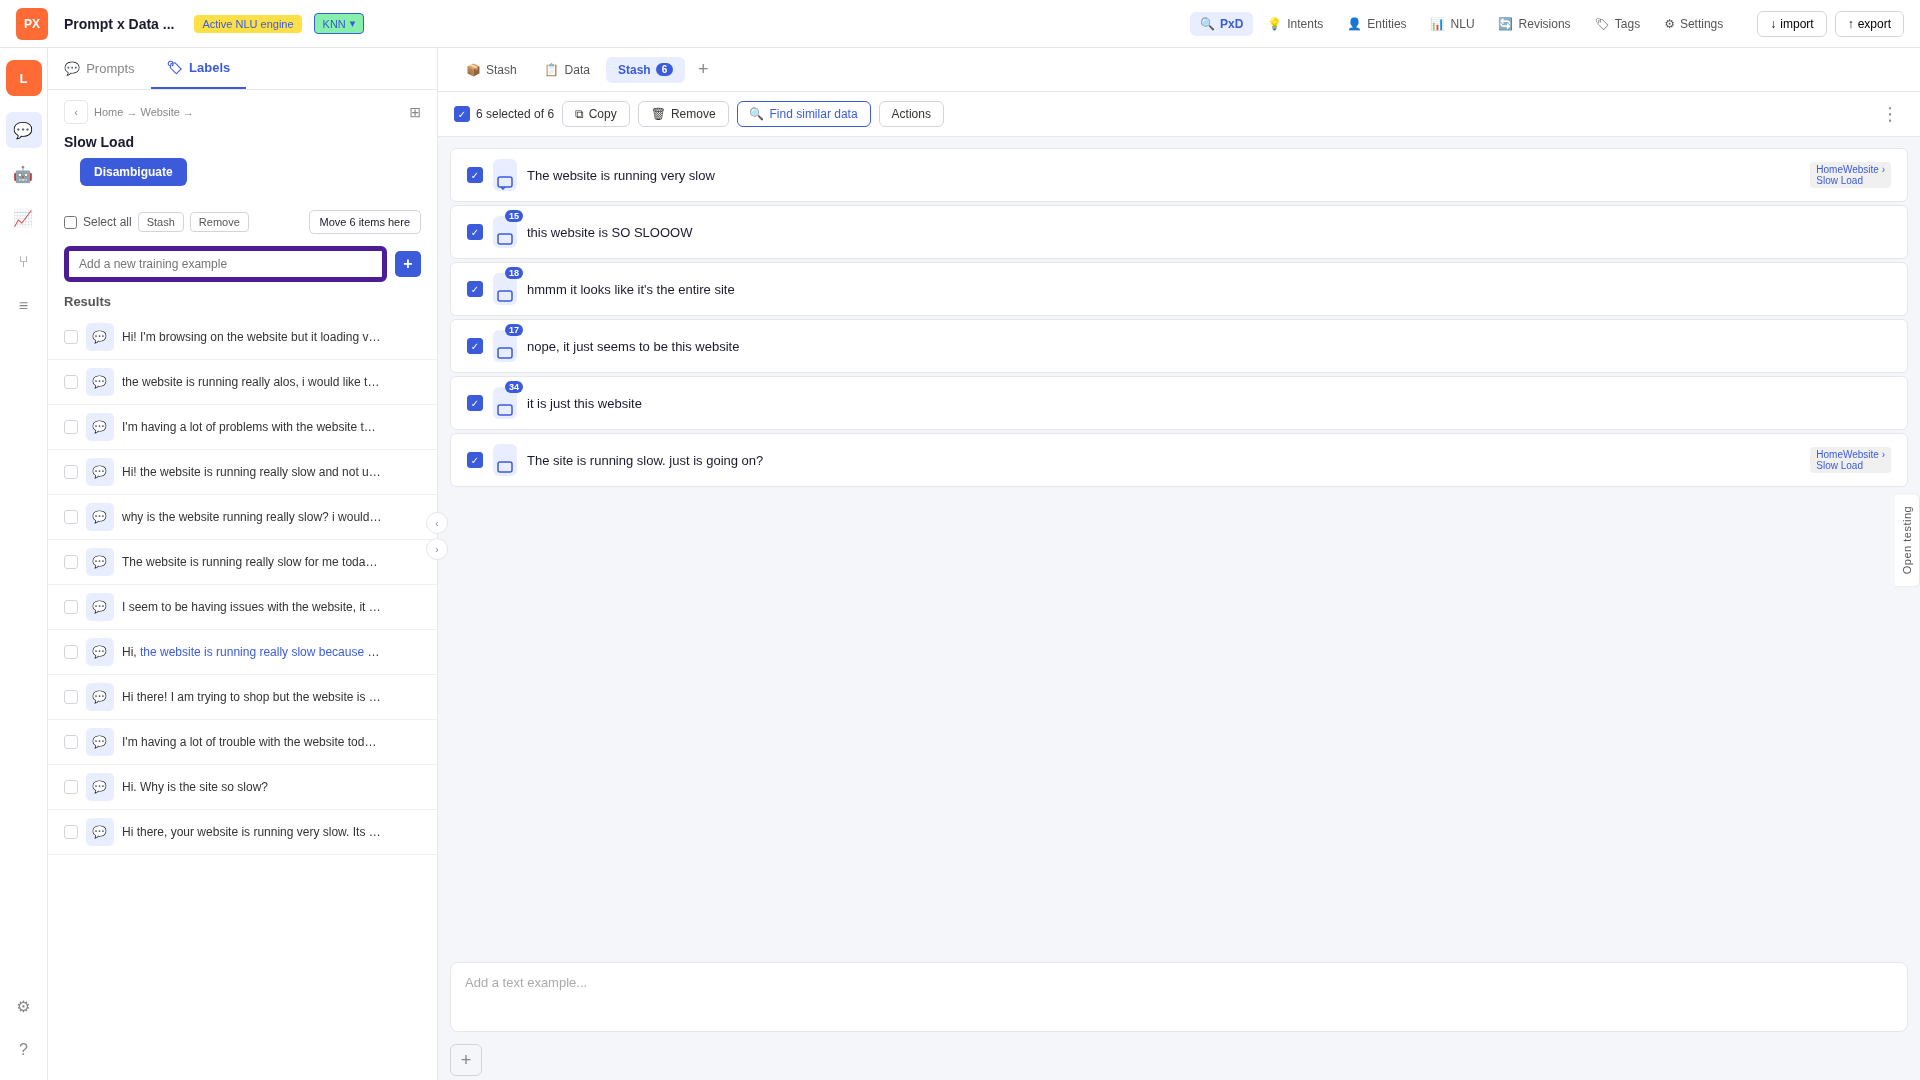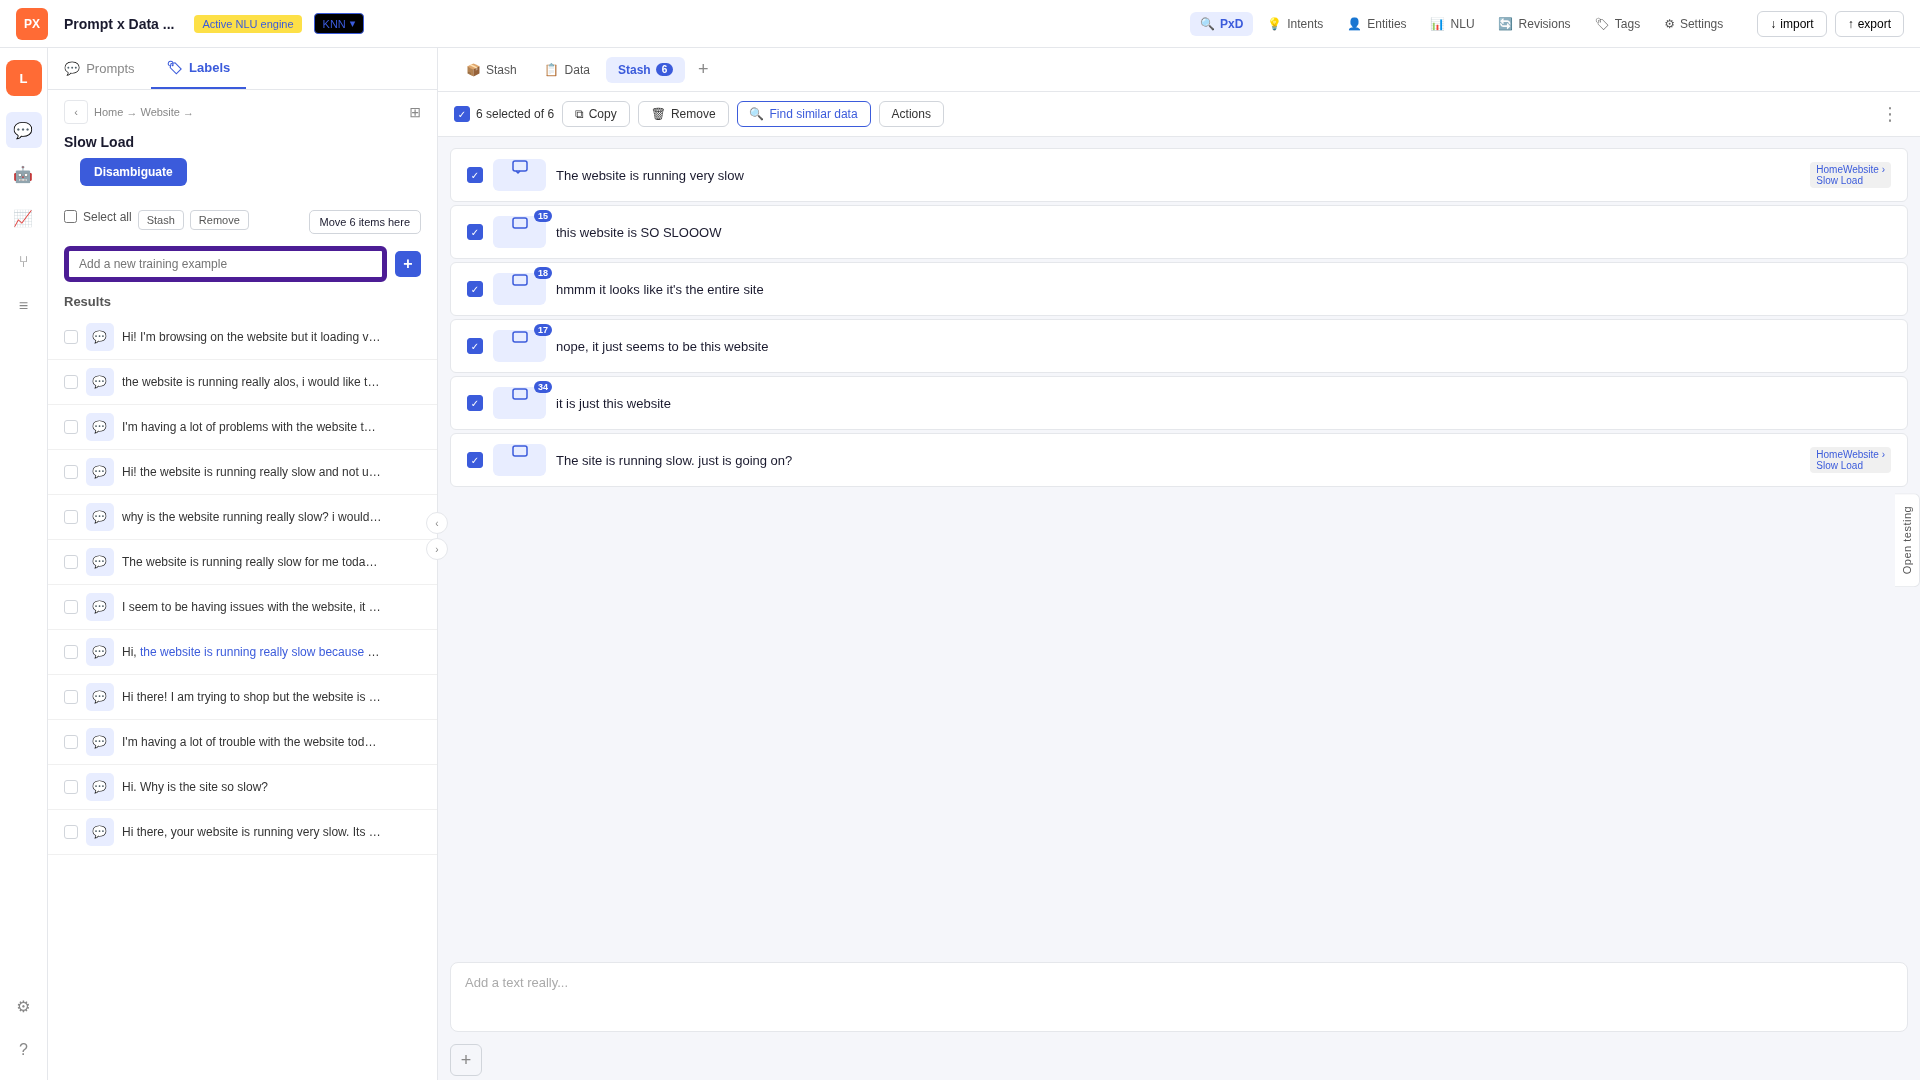--- a/index.html
+++ b/index.html
@@ -3,21 +3,21 @@
   <meta charset="utf-8">
   <style>
     * { box-sizing: border-box; margin: 0; padding: 0; }
     body { font-family: -apple-system, BlinkMacSystemFont, 'Segoe UI', sans-serif; font-size: 13px; color: #1a1a2e; background: #f5f6fa; height: 1080px; overflow: hidden; }
 
     
     .top-nav { display: flex; align-items: center; height: 48px; background: #fff; border-bottom: 1px solid #e5e7eb; padding: 0 16px; gap: 8px; }
     .logo-box { width: 32px; height: 32px; background: #ff6b35; border-radius: 6px; display: flex; align-items: center; justify-content: center; color: #fff; font-weight: bold; font-size: 12px; margin-right: 8px; flex-shrink: 0; }
     .app-title { font-weight: 600; font-size: 14px; color: #1a1a2e; margin-right: 12px; }
     .engine-badge { display: flex; align-items: center; gap: 4px; background: #fde047; border-radius: 4px; padding: 3px 8px; font-size: 11px; color: #3b5bdb; margin-right: 4px; }
-    .knn-badge { display: flex; align-items: center; gap: 4px; background: #000000; border: 1px solid #3b5bdb; border-radius: 4px; padding: 3px 8px; font-size: 11px; color: #3b5bdb; }
+    .knn-badge { display: flex; align-items: center; gap: 4px; background: #86efac; border: 1px solid #3b5bdb; border-radius: 4px; padding: 3px 8px; font-size: 11px; color: #3b5bdb; }
     .nav-spacer { flex: 1; }
     .nav-items { display: flex; align-items: center; gap: 4px; }
     .nav-item { display: flex; align-items: center; gap: 5px; padding: 5px 10px; border-radius: 6px; font-size: 12px; color: #555; cursor: pointer; white-space: nowrap; }
     .nav-item.active { background: #e8edff; color: #3b5bdb; font-weight: 600; }
     .top-actions { display: flex; gap: 8px; margin-left: 16px; }
     .top-btn { display: flex; align-items: center; gap: 4px; padding: 5px 12px; border-radius: 6px; font-size: 12px; cursor: pointer; border: 1px solid #d1d5db; background: #fff; }
 
     
     .main-layout { display: flex; height: calc(1080px - 48px); }
 
@@ -31,21 +31,21 @@
     .left-panel { width: 390px; background: #fff; border-right: 1px solid #e5e7eb; display: flex; flex-direction: column; }
     .left-tabs { display: flex; border-bottom: 1px solid #e5e7eb; }
     .left-tab { padding: 12px 16px; font-size: 13px; color: #888; cursor: pointer; display: flex; align-items: center; gap: 6px; }
     .left-tab.active { color: #3b5bdb; border-bottom: 2px solid #3b5bdb; font-weight: 600; }
     .breadcrumb-area { padding: 10px 16px; display: flex; align-items: center; gap: 6px; }
     .back-btn { width: 24px; height: 24px; display: flex; align-items: center; justify-content: center; border-radius: 4px; color: #888; cursor: pointer; border: 1px solid #e5e7eb; font-size: 11px; }
     .breadcrumb-text { font-size: 11px; color: #888; }
     .breadcrumb-title { font-size: 14px; font-weight: 600; color: #1a1a2e; padding: 0 16px 8px; }
     .filter-icon { margin-left: auto; color: #888; cursor: pointer; font-size: 14px; }
     .disambiguate-btn { margin: 0 16px 10px; background: #3b5bdb; color: #fff; border: none; padding: 7px 14px; border-radius: 6px; font-size: 12px; font-weight: 600; cursor: pointer; }
-    .select-bar { display: flex; align-items: flex-start; gap: 6px; padding: 6px 16px; }
+    .select-bar { display: flex; align-items: center; gap: 6px; padding: 6px 16px; }
     .select-bar label { font-size: 12px; color: #555; display: flex; align-items: center; gap: 4px; }
     .mini-btn { padding: 3px 8px; border-radius: 4px; font-size: 11px; border: 1px solid #d1d5db; background: #fff; cursor: pointer; color: #555; }
     .move-btn { margin-left: auto; padding: 5px 10px; border-radius: 5px; border: 1px solid #d1d5db; background: #fff; font-size: 11px; cursor: pointer; color: #1a1a2e; font-weight: 500; }
     .add-example-row { display: flex; align-items: center; gap: 8px; padding: 6px 16px; }
     .add-example-input { flex: 1; border: 5px solid #4c1d95; border-radius: 6px; padding: 6px 10px; font-size: 12px; color: #aaa; outline: none; }
     .add-plus-btn { width: 26px; height: 26px; display: flex; align-items: center; justify-content: center; background: #3b5bdb; color: #fff; border-radius: 5px; cursor: pointer; font-size: 16px; font-weight: bold; }
     .results-label { padding: 6px 16px; font-size: 13px; font-weight: 600; color: #555; }
     .result-list { flex: 1; overflow-y: auto; }
     .result-item { display: flex; align-items: center; gap: 8px; padding: 8px 16px; border-bottom: 1px solid #f0f0f0; cursor: pointer; }
     .result-cb { width: 14px; height: 14px; border: 1.5px solid #d1d5db; border-radius: 3px; flex-shrink: 0; }
@@ -62,21 +62,21 @@
     .plus-tab { width: 28px; height: 28px; display: flex; align-items: center; justify-content: center; border-radius: 5px; color: #888; font-size: 18px; cursor: pointer; }
     .toolbar { display: flex; align-items: center; gap: 8px; padding: 8px 16px; background: #fff; border-bottom: 1px solid #e5e7eb; }
     .selected-count { font-size: 12px; color: #333; display: flex; align-items: center; gap: 6px; }
     .toolbar-btn { display: flex; align-items: center; gap: 5px; padding: 5px 12px; border-radius: 6px; font-size: 12px; cursor: pointer; border: 1px solid #d1d5db; background: #fff; color: #333; }
     .toolbar-btn.primary { background: #fff; border-color: #3b5bdb; color: #3b5bdb; }
     .toolbar-spacer { flex: 1; }
     .more-btn { width: 28px; height: 28px; display: flex; align-items: center; justify-content: center; color: #888; cursor: pointer; border-radius: 5px; font-size: 18px; }
     .data-list { flex: 1; overflow-y: auto; padding: 8px 0; }
     .data-item { display: flex; align-items: center; gap: 10px; padding: 10px 16px; background: #fff; margin: 3px 12px; border-radius: 6px; border: 1px solid #e5e7eb; cursor: pointer; }
     .data-cb { width: 16px; height: 16px; border: 1.5px solid #3b5bdb; border-radius: 3px; flex-shrink: 0; background: #3b5bdb; display: flex; align-items: center; justify-content: center; color: #fff; font-size: 10px; }
-    .data-icon { width: 53px; height: 32px; background: #e8edff; border-radius: 6px; display: flex; align-items: flex-start; justify-content: center; font-size: 13px; color: #3b5bdb; flex-shrink: 0; position: relative; }
+    .data-icon { width: 24px; height: 32px; background: #e8edff; border-radius: 6px; display: flex; align-items: flex-end; justify-content: center; font-size: 13px; color: #3b5bdb; flex-shrink: 0; position: relative; }
     .data-text { font-size: 13px; color: #1a1a2e; flex: 1; }
     .data-badge { font-size: 10px; color: #555; background: #f0f0f0; border-radius: 4px; padding: 2px 6px; white-space: nowrap; margin-left: auto; }
 
     
     .text-input-area { margin: 8px 12px; background: #fff; border: 1px solid #e5e7eb; border-radius: 8px; padding: 12px 14px; min-height: 70px; font-size: 13px; color: #aaa; }
     .add-row-btn { margin: 4px 12px; width: 32px; height: 32px; display: flex; align-items: center; justify-content: center; border: 1px solid #d1d5db; border-radius: 6px; cursor: pointer; color: #888; font-size: 18px; }
     .left-panel { position: relative; }
 
     
     ::-webkit-scrollbar { width: 4px; }
@@ -366,21 +366,21 @@
               <rect x="1" y="2" width="14" height="10" rx="2" stroke="#3b5bdb" stroke-width="1.5"></rect>
             </svg>
         </div>
         <span class="data-text">The site is running slow. just is going on?</span>
         <span class="data-badge" style="font-size:10px;color:#3b5bdb;">HomeWebsite ›<br>Slow Load</span>
       </div>
 
     </div>
 
     <div class="text-input-area">
-      <span>Add a text really...</span>
+      <span>Add a text example...</span>
     </div>
     <div class="add-row-btn">+</div>
   </div>
 
 </div>
 
 <div style="position:fixed;right:0;top:50%;transform:translateY(-50%);z-index:100;">
   <div style="background:#fff;border:1px solid #e5e7eb;border-right:none;border-radius:6px 0 0 6px;writing-mode:vertical-rl;transform:rotate(180deg);padding:12px 6px;font-size:11px;color:#555;cursor:pointer;letter-spacing:0.5px;">Open testing</div>
 </div>
 

